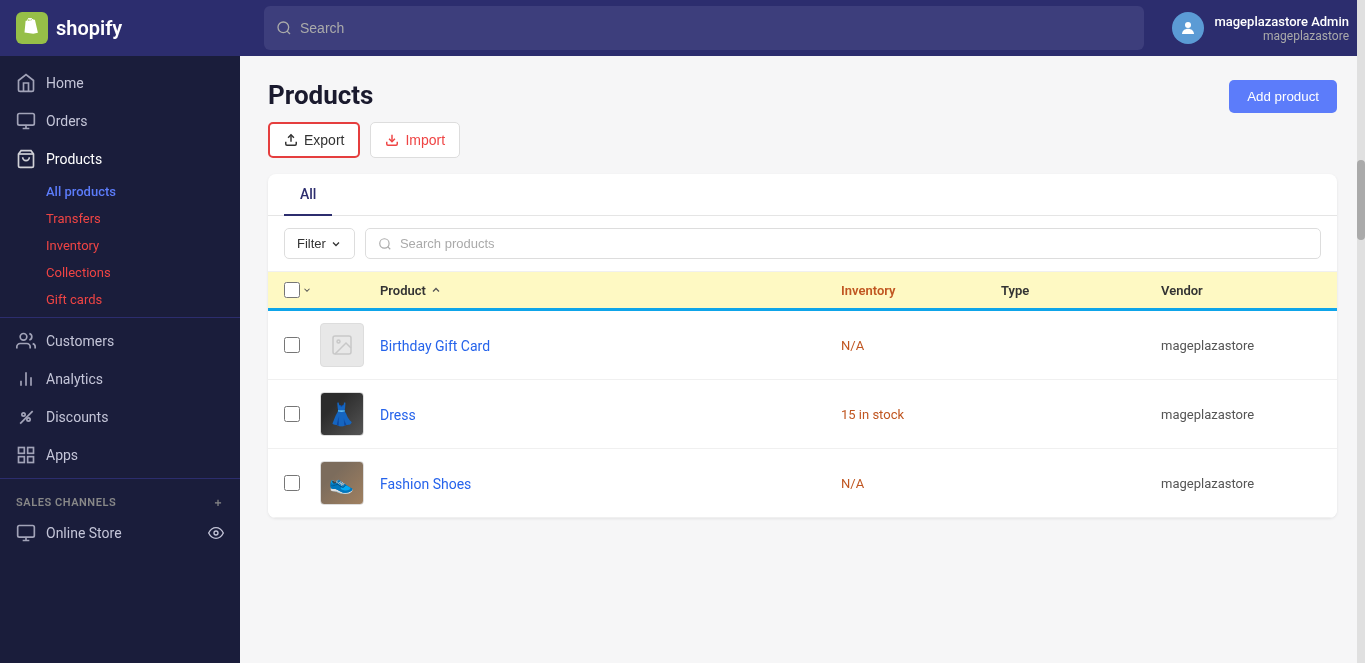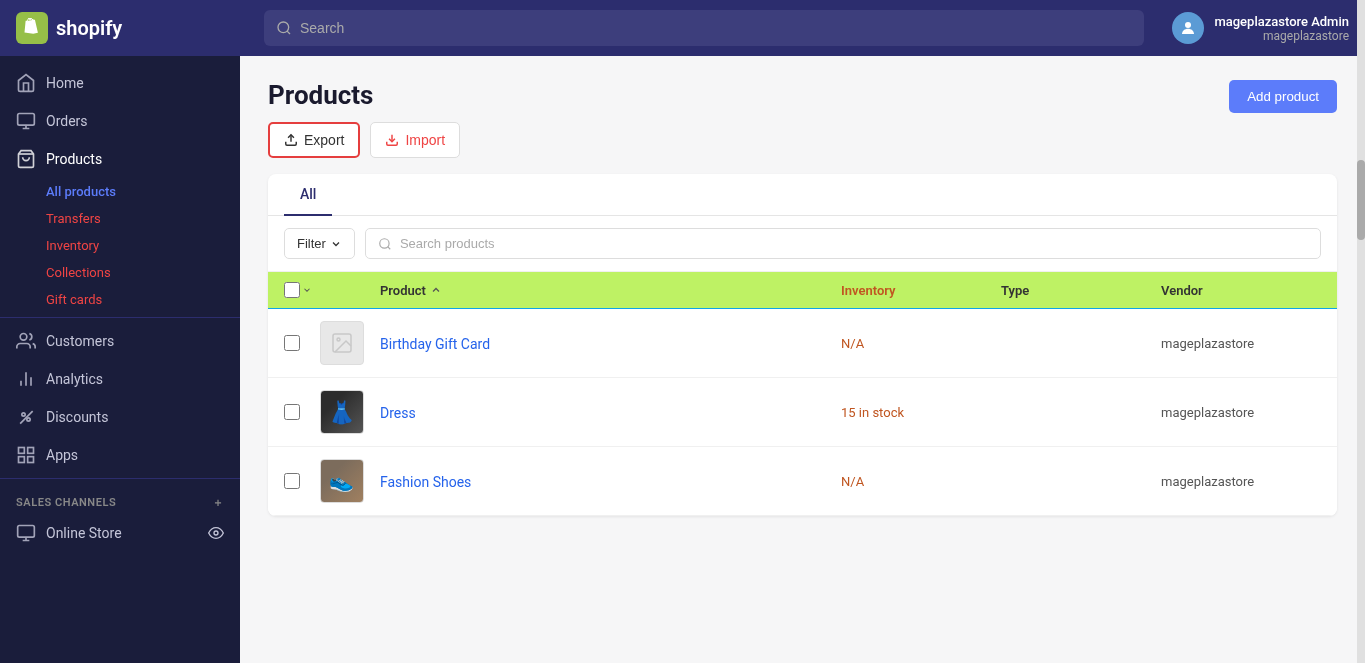--- a/index.html
+++ b/index.html
@@ -36,21 +36,21 @@
     }
     .logo-text {
       color: white;
       font-size: 20px;
       font-weight: 600;
     }
     .search-bar {
       flex: 1;
       background: #3d3e7c;
       border-radius: 6px;
-      height: 36px;
+      height: 44px;
       display: flex;
       align-items: center;
       padding: 0 12px;
       gap: 8px;
       cursor: text;
     }
     .search-bar input {
       background: transparent;
       border: none;
       outline: none;
@@ -240,22 +240,22 @@
       flex: 1;
       color: #333;
     }
     .search-products input::placeholder { color: #aaa; }
 
     
     .table-header {
       display: grid;
       grid-template-columns: 36px 60px 1fr 160px 160px 160px;
       padding: 10px 16px;
-      border-bottom: 1px solid #0ea5e9;
-      background: #bef264;
+      border-bottom: 3px solid #0ea5e9;
+      background: #fef9c3;
     }
     .table-header-cell {
       font-size: 13px;
       font-weight: 600;
       color: #333;
       display: flex;
       align-items: center;
       gap: 4px;
     }
     .table-header-cell.orange { color: #c05621; }

